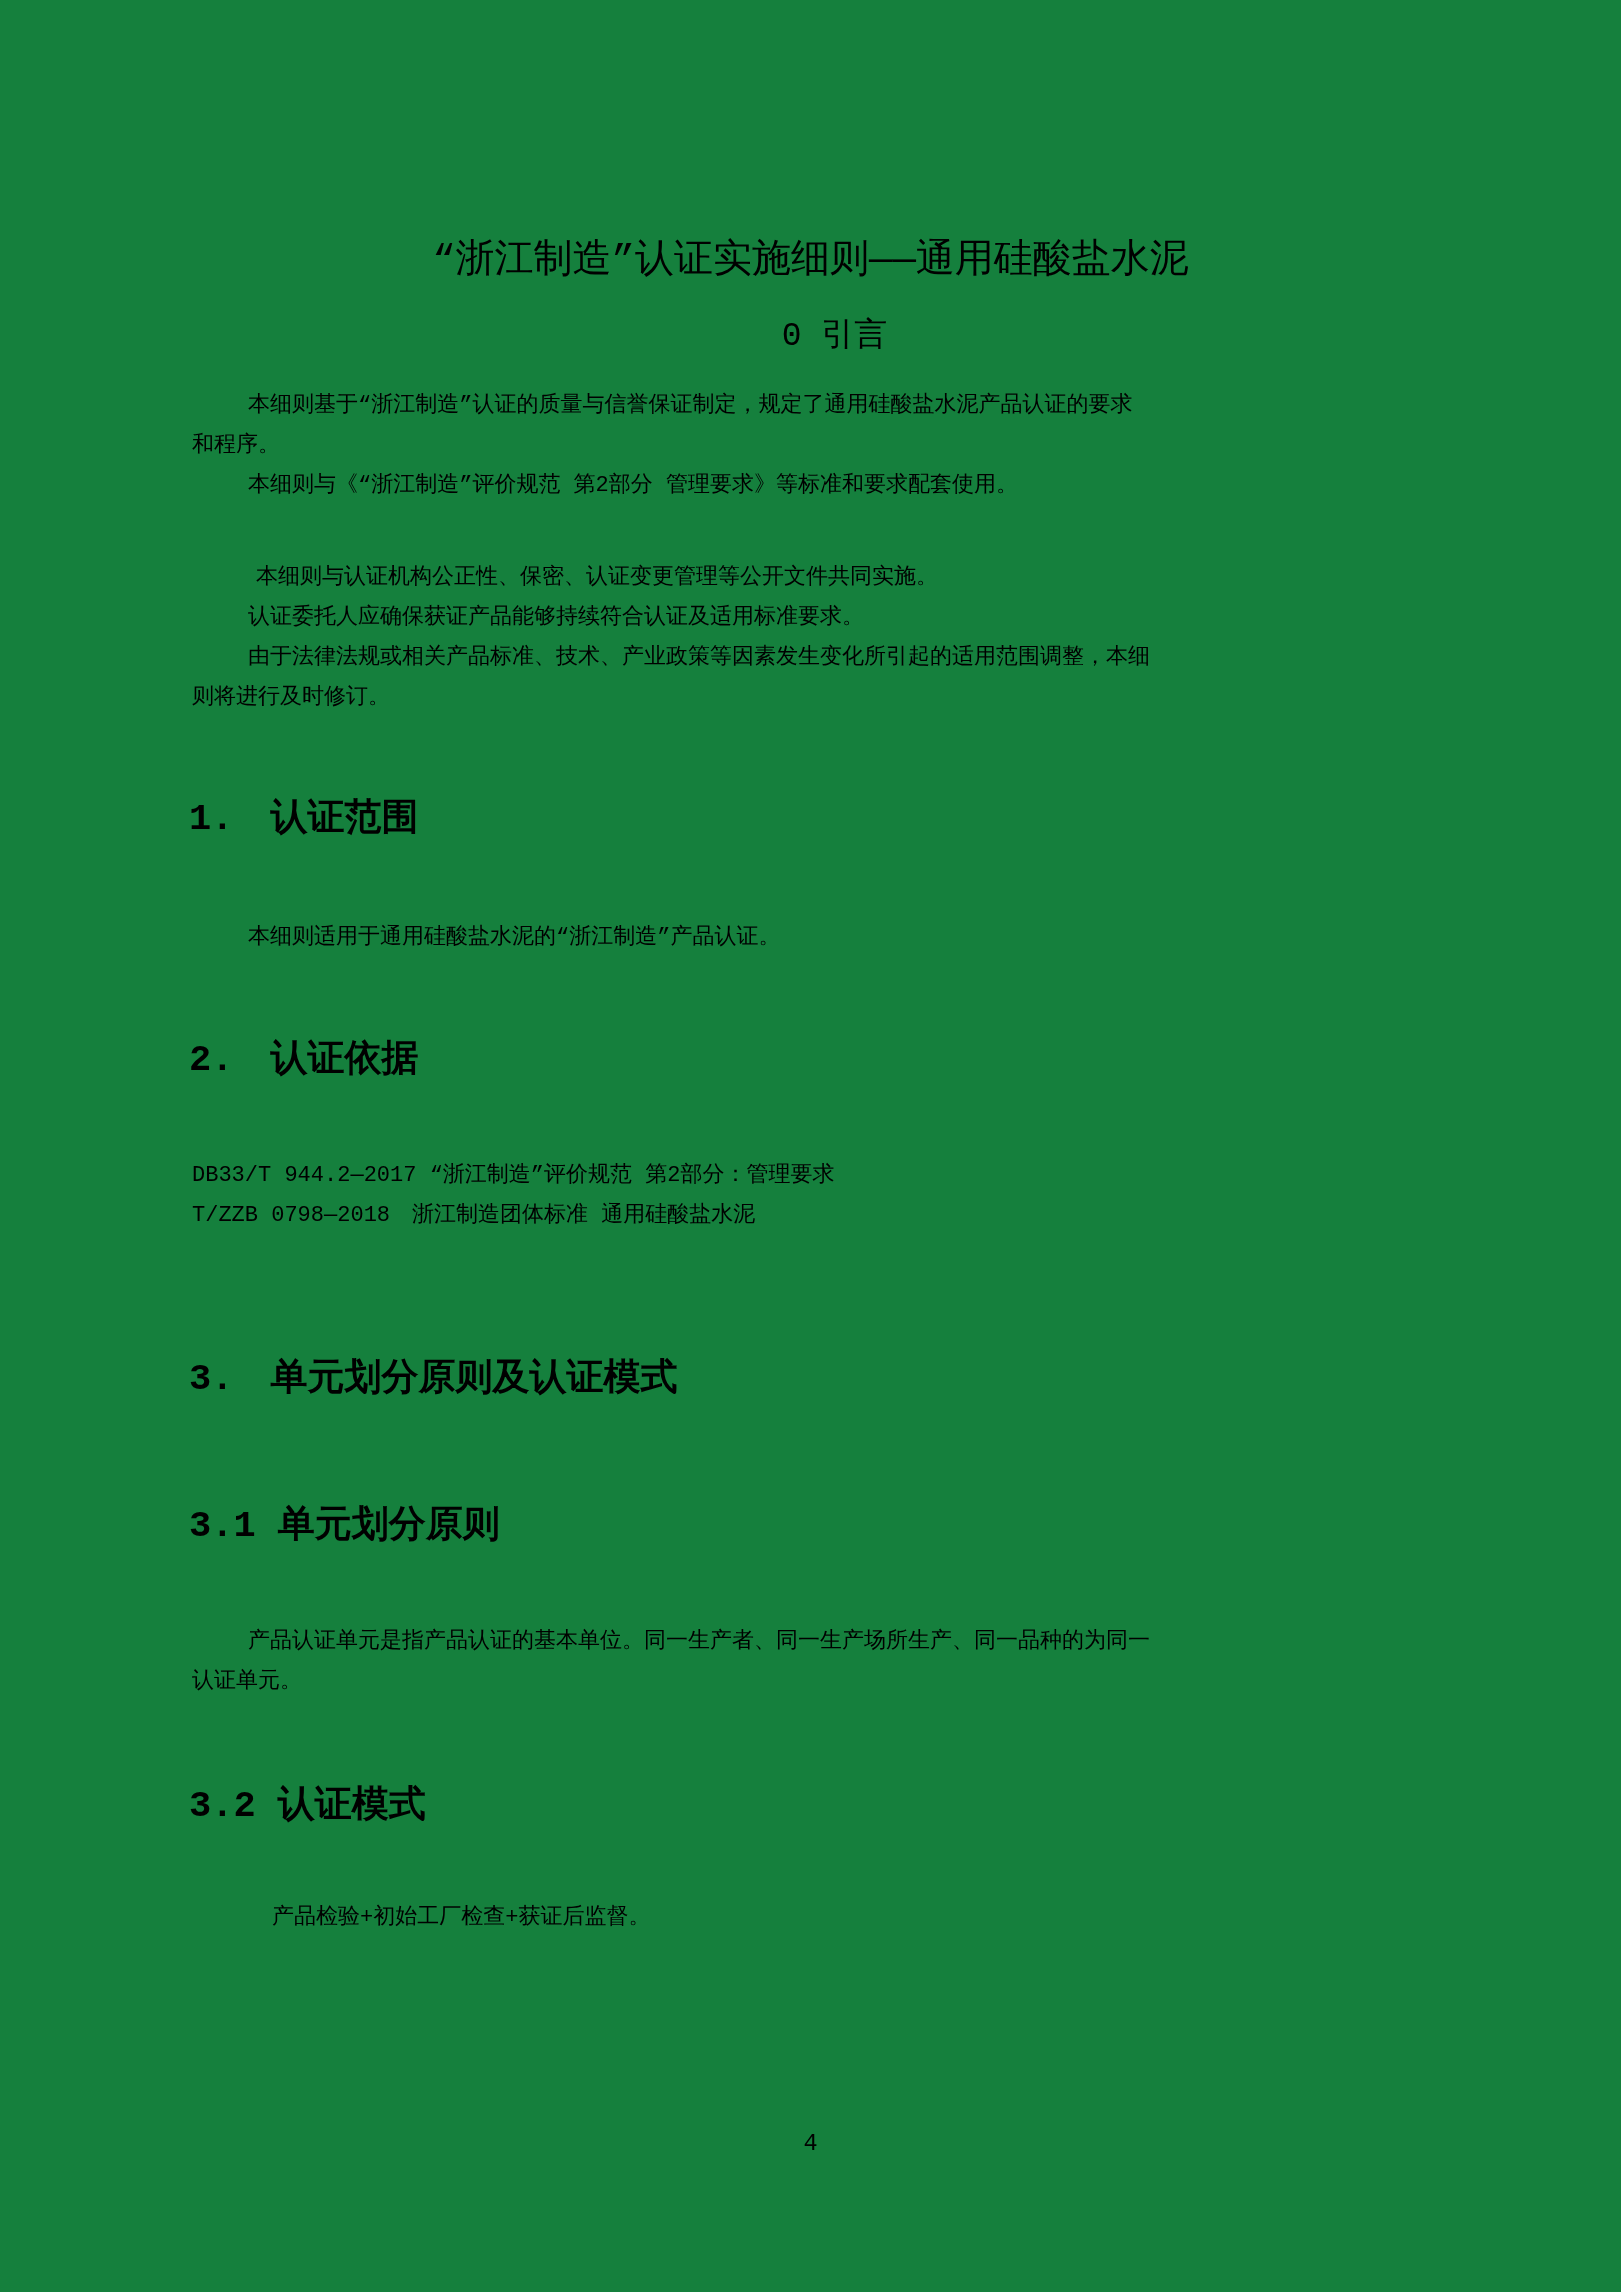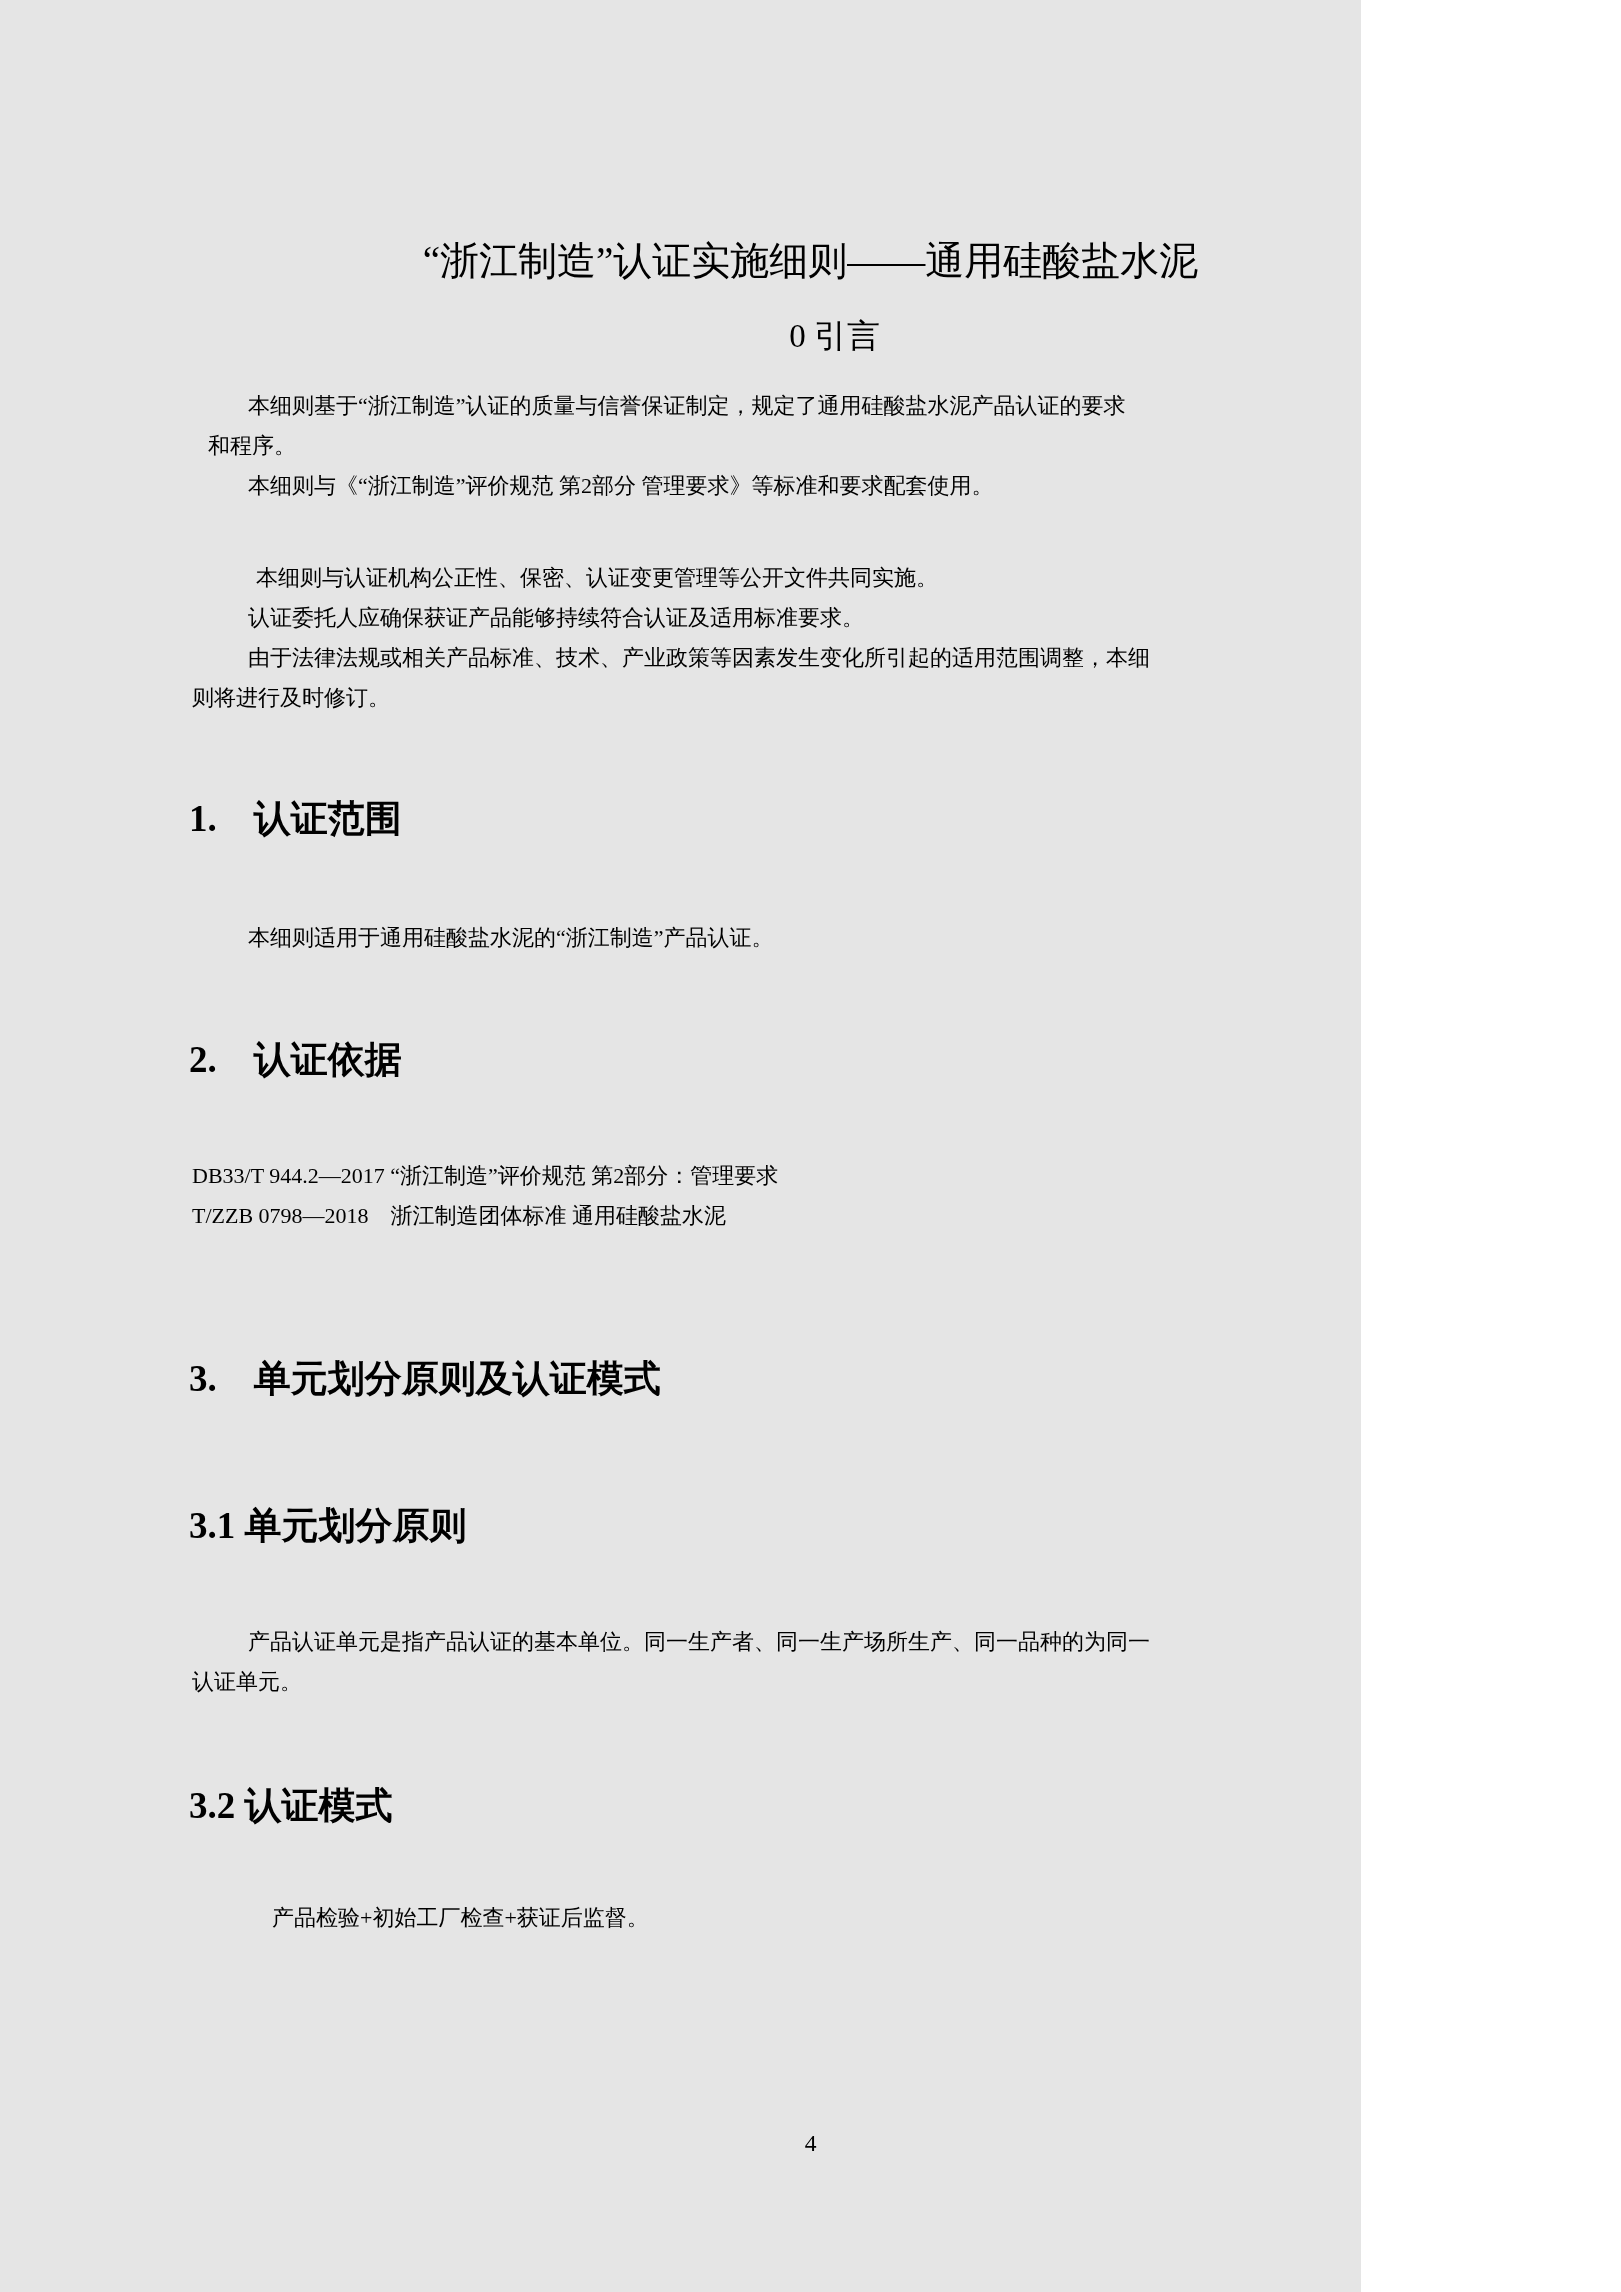--- a/index.html
+++ b/index.html
@@ -2,25 +2,25 @@
 <html><head>
 <meta charset="utf-8">
 <style>
   html, body {
     margin: 0;
     padding: 0;
     background: #ffffff;
   }
   .page {
     position: relative;
-    width: 1361px;
+    width: 1621px;
     height: 2293px;
-    background: #e5e5e5;
+    background: #15803d;
     color: #000000;
-    font-family: Liberation Serif, serif;
+    font-family: Liberation Mono, monospace;
     overflow: hidden;
   }
   .t {
     position: absolute;
     white-space: pre;
     line-height: 1.25;
   }
   .center {
     left: 0;
     width: 1621px;
@@ -36,21 +36,21 @@
 <body>
 
 <div class="page">
 
   <div class="t center doc-title" style="top:237px;">“浙江制造”认证实施细则——通用硅酸盐水泥</div>
 
   <div class="t center doc-subtitle" style="top:316px;padding-left:24px;">0 引言</div>
 
   <div class="t body-text" style="top:392px; left:248px;">本细则基于“浙江制造”认证的质量与信誉保证制定，规定了通用硅酸盐水泥产品认证的要求</div>
 
-  <div class="t body-text" style="top:432px; left:208px;">和程序。</div>
+  <div class="t body-text" style="top:432px; left:192px;">和程序。</div>
 
   <div class="t body-text" style="top:472px; left:248px;">本细则与《“浙江制造”评价规范 第2部分 管理要求》等标准和要求配套使用。</div>
 
   <div class="t body-text" style="top:564px; left:256px;">本细则与认证机构公正性、保密、认证变更管理等公开文件共同实施。</div>
 
   <div class="t body-text" style="top:644px; left:248px;">由于法律法规或相关产品标准、技术、产业政策等因素发生变化所引起的适用范围调整，本细</div>
 
   <div class="t body-text" style="top:604px; left:248px;">认证委托人应确保获证产品能够持续符合认证及适用标准要求。</div>
 
   <div class="t body-text" style="top:684px; left:192px;">则将进行及时修订。</div>

